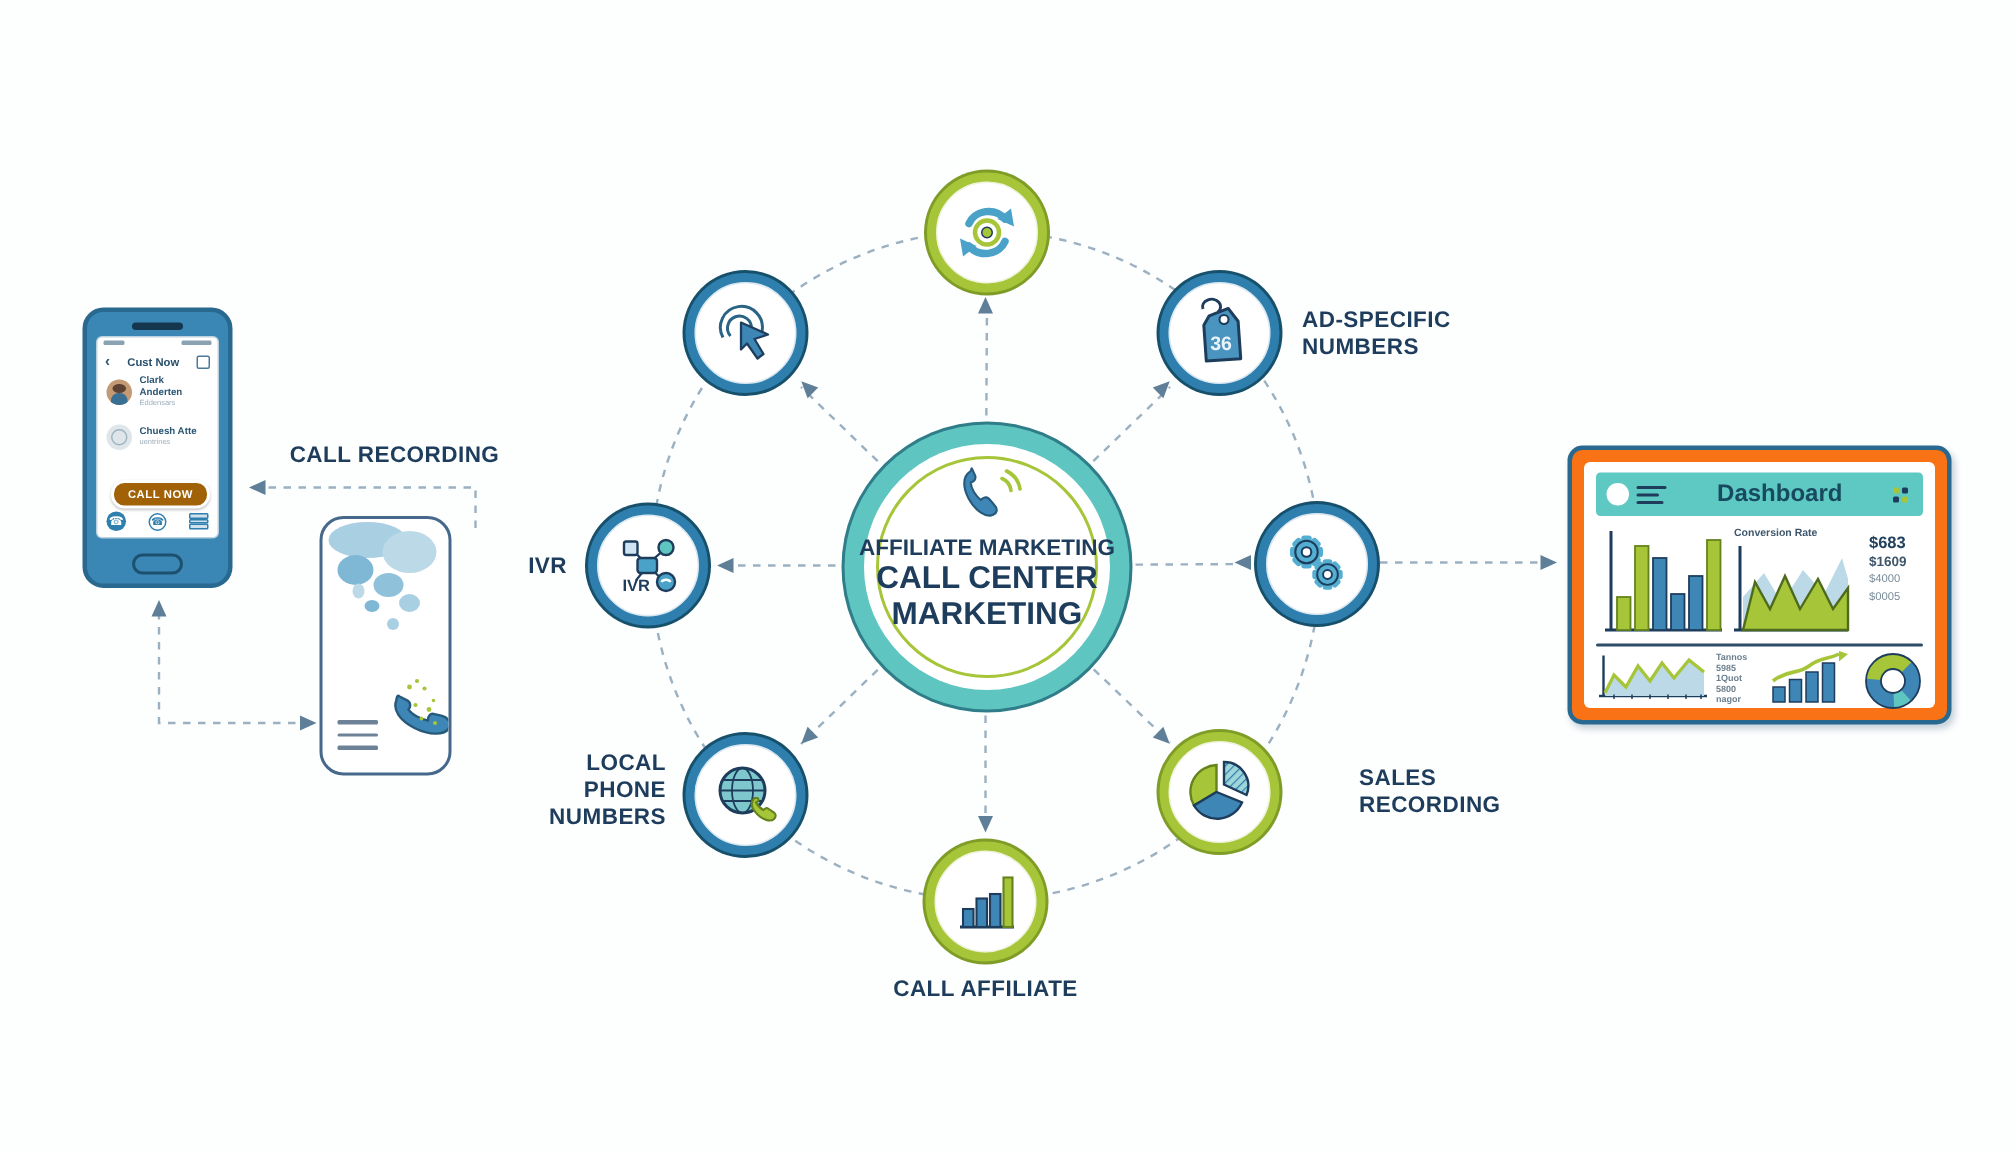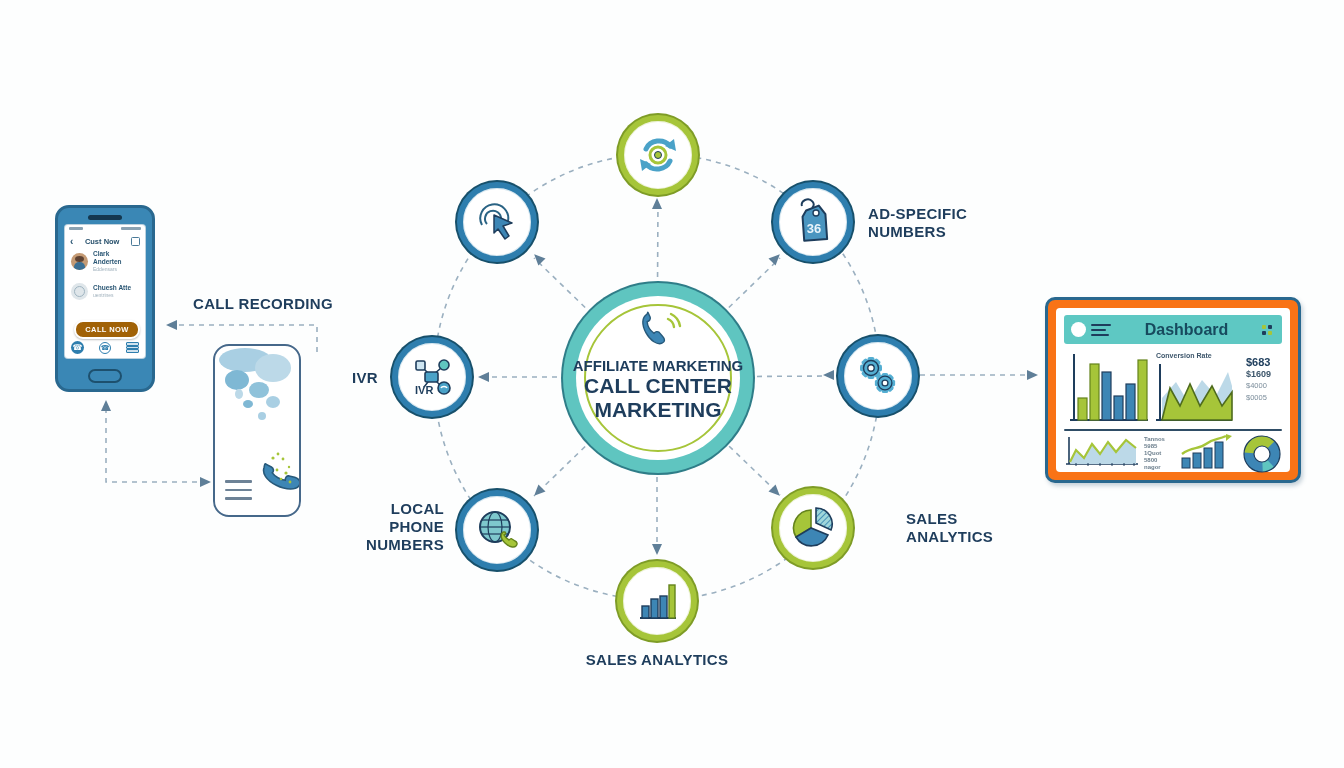--- a/index.html
+++ b/index.html
@@ -265,24 +265,24 @@
   <div class="lbl r" style="left:338px;top:369px;width:40px;">
     <span>IVR</span>
   </div>
   <div class="lbl r" style="left:344px;top:500px;width:100px;">
     <span style="display:block">LOCAL</span>
     <span style="display:block">PHONE</span>
     <span style="display:block">NUMBERS</span>
   </div>
   <div class="lbl" style="left:866px;top:510px;margin-left:40px;">
     <span style="display:block">SALES</span>
-    <span style="display:block">ANALYTICS</span>
+    <span style="display:block">RECORDING</span>
   </div>
   <div class="lbl c" style="left:577px;top:651px;width:160px;">
-    <span>SALES ANALYTICS</span>
+    <span>CALL AFFILIATE</span>
   </div>
   <div class="lbl c" style="left:188px;top:295px;width:150px;">
     <span>CALL RECORDING</span>
   </div>
 
   <div id="phone">
     <div class="speaker"></div>
     <div class="screen">
       <div class="statusbar">
         <i style="width:14px"></i>

